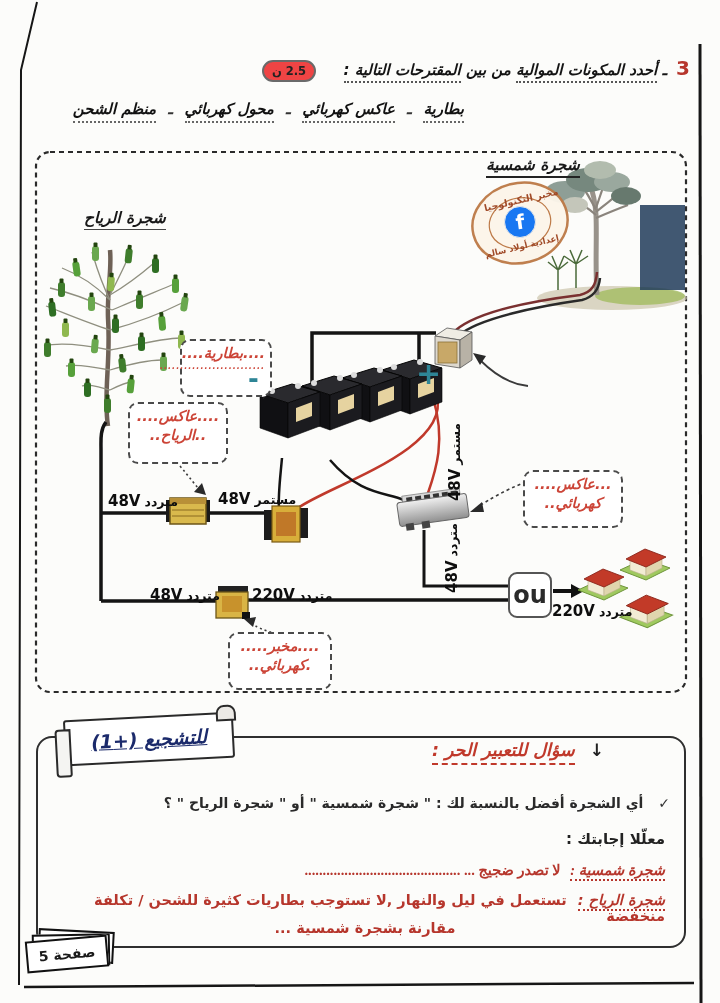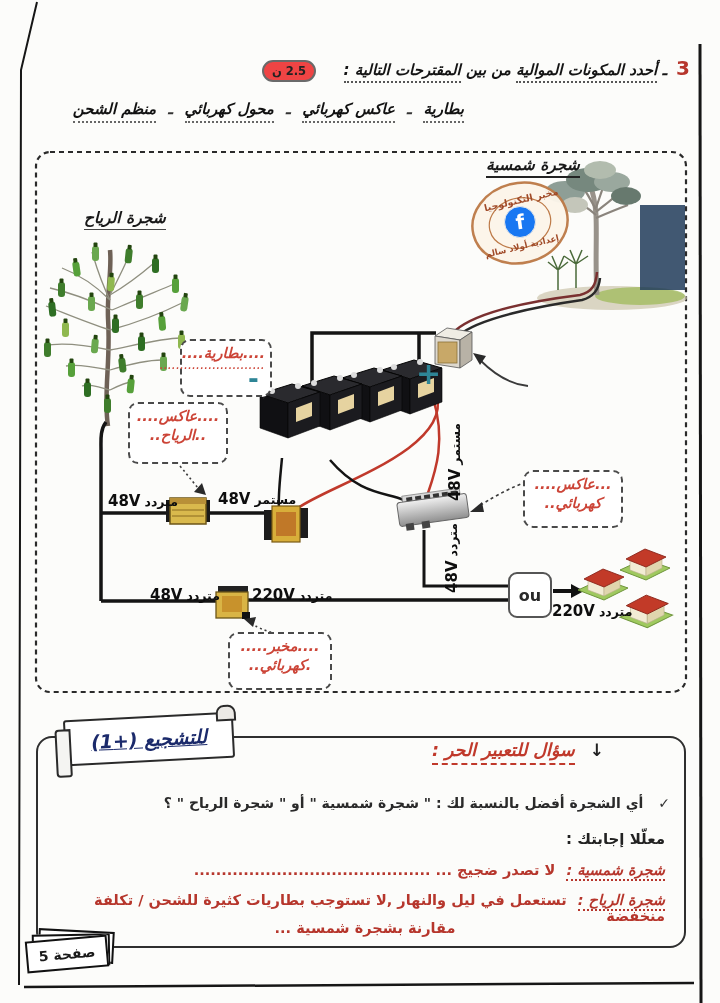--- a/index.html
+++ b/index.html
@@ -38,21 +38,21 @@
   .co-trf{top:632px;left:228px;width:104px;height:58px;}
 
   .vlabel{display:flex;gap:4px;align-items:baseline;direction:ltr;
           font-size:12.5px;font-weight:bold;color:#0e0e0e;white-space:nowrap;}
   .vlabel .num{font-size:15px;}
   .vert{transform:rotate(-90deg);transform-origin:center;}
   .minus{top:364px;left:248px;font-size:26px;font-weight:bold;color:#2e8596;}
   .plus{top:356px;left:416px;font-size:30px;font-weight:bold;color:#2e8596;}
   .oubox{top:572px;left:508px;width:44px;height:46px;background:#fff;border:2.5px solid #555;
          border-radius:9px;display:flex;align-items:center;justify-content:center;
-         font-weight:bold;font-size:16px;color:#2a2a2a;}
+         font-weight:bold;font-size:24px;color:#2a2a2a;}
 
   .stamp-top{top:194px;left:478px;width:86px;text-align:center;font-size:9.5px;font-weight:bold;
              color:#a04a28;transform:rotate(-13deg);}
   .stamp-bottom{top:241px;left:480px;width:84px;text-align:center;font-size:8.5px;font-weight:bold;
              color:#a04a28;transform:rotate(-13deg);}
   .stamp-f{top:208px;left:506px;width:28px;height:28px;text-align:center;line-height:28px;
            color:#fff;font-weight:bold;font-size:20px;transform:rotate(-8deg);}
 
   
   .bbox{top:736px;left:36px;width:650px;height:212px;border:2px solid #2f2f2f;border-radius:16px;z-index:2;}
@@ -68,21 +68,21 @@
   .sec-title{top:740px;left:299px;width:305px;direction:rtl;text-align:right;z-index:3;}
   .sec-title .bullet{color:#222;font-size:17px;font-weight:bold;margin-left:10px;}
   .sec-title .t{color:#c0392b;font-size:17.5px;font-weight:bold;font-style:italic;
           border-bottom:2px dashed #c0392b;padding-bottom:3px;}
   .chk{top:795px;left:55px;width:615px;direction:rtl;text-align:right;font-size:14px;
        color:#2a2a2a;font-weight:600;z-index:3;}
   .chk .mark{margin-left:10px;font-weight:bold;color:#333;}
   .just{top:830px;left:465px;width:200px;direction:rtl;text-align:right;font-size:15px;
         color:#222;font-weight:600;z-index:3;}
   .ans{direction:rtl;text-align:right;color:#b6362c;font-weight:bold;font-size:14.5px;z-index:3;}
-  .a1{top:862px;left:65px;width:600px;}
+  .a1{top:862px;left:65px;width:600px;font-family:Liberation Serif, serif;}
   .a2{top:892px;left:65px;width:600px;}
   .a3{top:920px;left:240px;width:250px;text-align:center;}
   .alabel{font-style:italic;border-bottom:2px dotted #b6362c;padding-bottom:1px;margin-left:6px;}
   .adots{letter-spacing:1px;}
 
   .pagecard{top:930px;left:26px;width:100px;height:48px;z-index:6;}
   .card{position:absolute;background:#fff;border:2px solid #111;}
   .c1{left:12px;top:0;width:76px;height:32px;transform:rotate(3deg);}
   .c2{left:6px;top:4px;width:78px;height:32px;transform:rotate(-1deg);}
   .c3{left:0;top:8px;width:82px;height:32px;transform:rotate(-5deg);display:flex;

